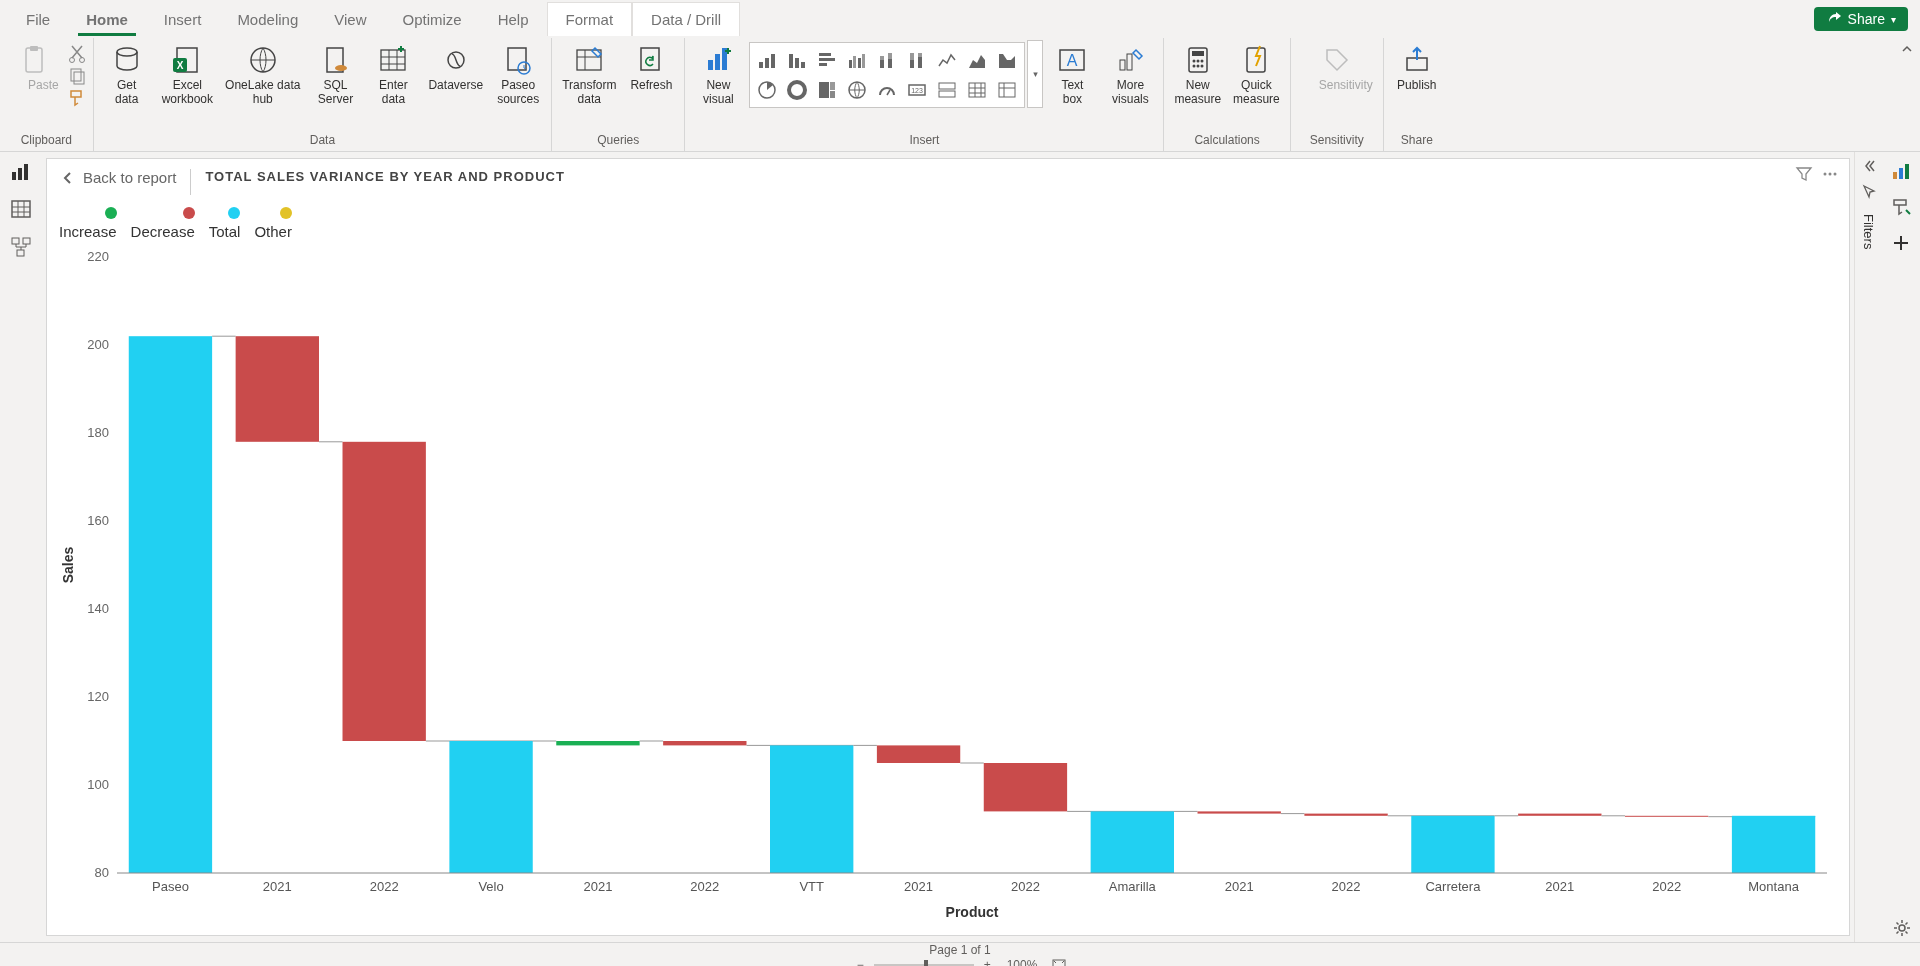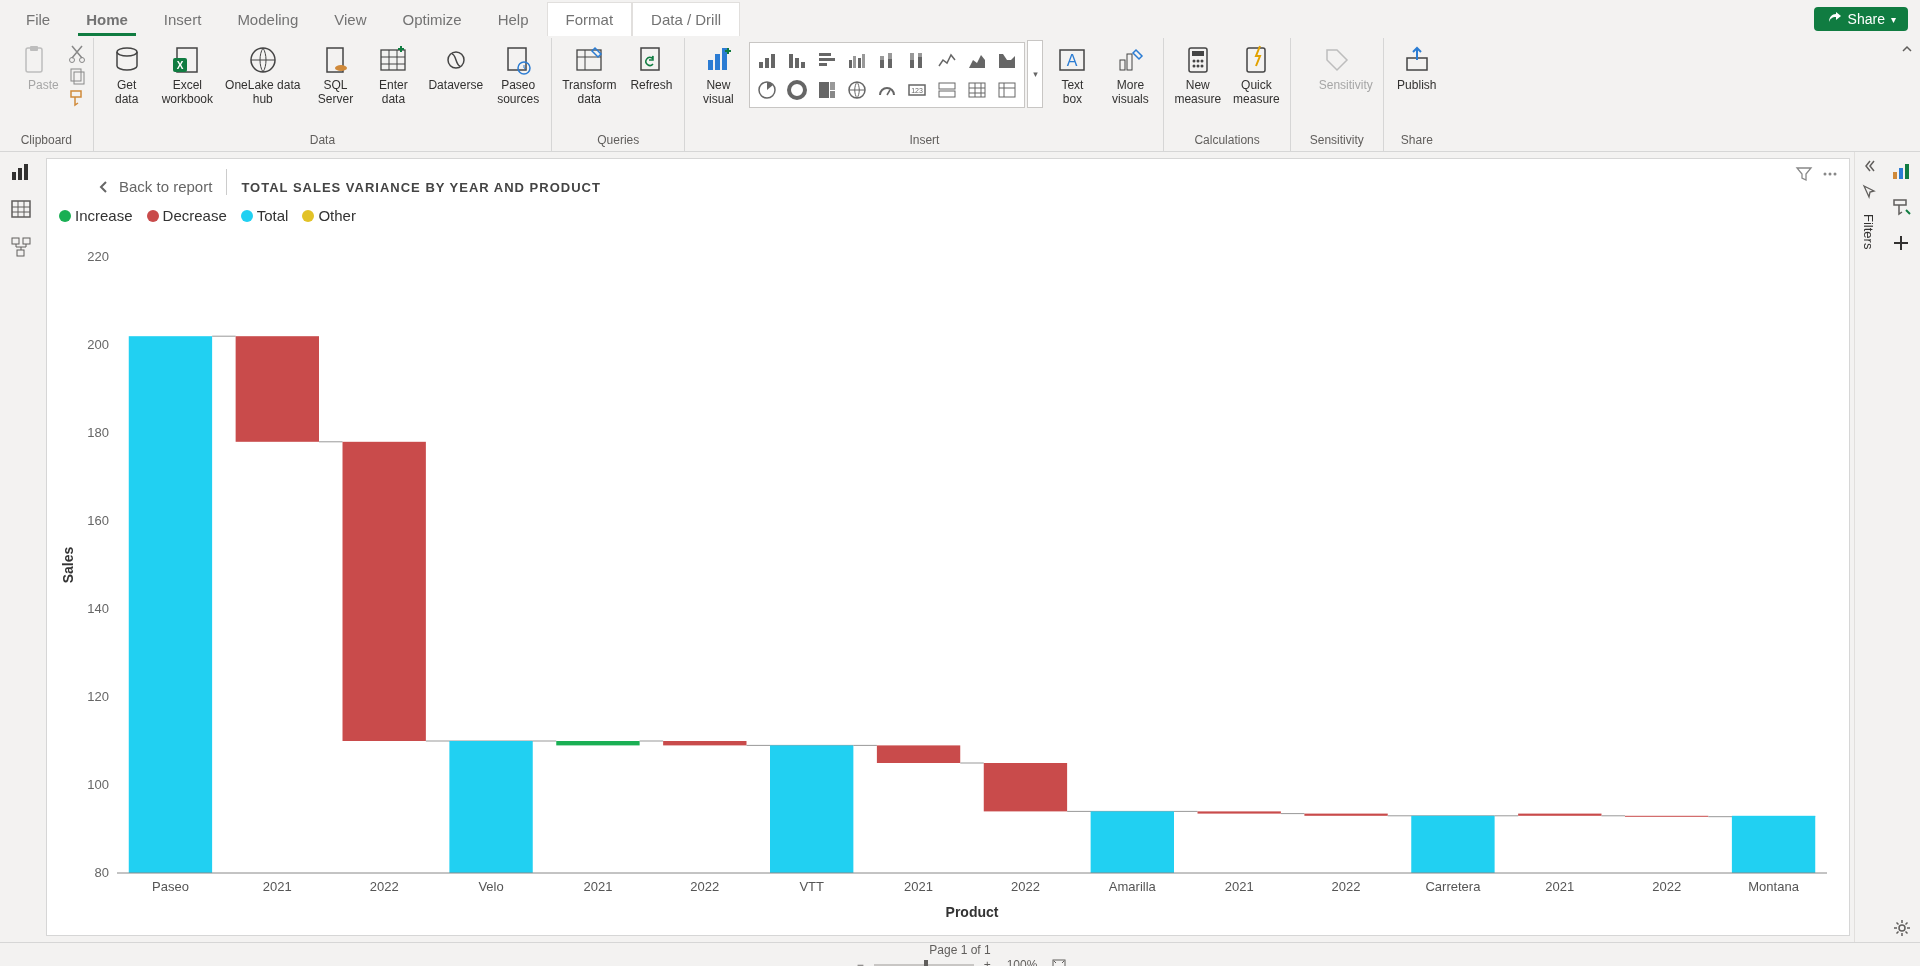--- a/index.html
+++ b/index.html
@@ -30,28 +30,28 @@
   .gallery-cell { width: 26px; height: 26px; display: flex; align-items: center; justify-content: center; cursor: pointer; }
   .gallery-more { position: absolute; right: -18px; top: 0; bottom: 0; width: 16px; border: 1px solid #c8c6c4; background: #fff; display: flex; align-items: center; justify-content: center; cursor: pointer; }
   
   
   .main { display: flex; height: calc(100% - 38px - 114px - 24px); background: #f3f2f1; }
   .left-rail { width: 42px; display: flex; flex-direction: column; align-items: center; padding-top: 8px; gap: 16px; }
   .rail-ico { width: 22px; height: 22px; cursor: pointer; }
   .canvas-wrap { flex: 1; padding: 6px 4px 6px 4px; position: relative; }
   .canvas { background: #fff; border: 1px solid #d6d6d6; height: 100%; position: relative; overflow: hidden; }
   
-  .visual-header { display: flex; align-items: flex-end; padding: 10px 14px 8px 14px; gap: 14px; margin-left: 36px; }
+  .visual-header { display: flex; align-items: flex-start; padding: 10px 14px 8px 14px; gap: 14px; }
   .back-link { display: flex; align-items: center; gap: 8px; color: #666; font-size: 15px; cursor: pointer; }
   .vhead-sep { width: 1px; height: 26px; background: #ccc; }
   .visual-title { font-size: 13px; font-weight: 700; letter-spacing: 1px; color: #444; text-transform: uppercase; }
   .visual-icons { position: absolute; right: 10px; top: 6px; display: flex; gap: 8px; }
   
   .legend { display: flex; gap: 14px; padding: 4px 0 8px 12px; font-size: 15px; color: #333; }
-  .legend-item { display: flex; align-items: center; gap: 4px; }
+  .legend-item { display: flex; align-items: flex-end; gap: 4px; flex-direction: column; }
   .legend-dot { width: 12px; height: 12px; border-radius: 50%; }
   
   .chart-area { position: absolute; left: 12px; right: 12px; top: 88px; bottom: 12px; }
   
   
   .collapse-pane { width: 28px; background: #f3f2f1; display: flex; flex-direction: column; align-items: center; padding-top: 6px; gap: 10px; border-left: 1px solid #e1dfdd; }
   .collapse-pane .vlabel { writing-mode: vertical-rl; font-size: 13px; color: #323130; margin-top: 4px; }
   .right-rail { width: 38px; background: #f3f2f1; display: flex; flex-direction: column; align-items: center; padding-top: 8px; gap: 14px; }
   
   

